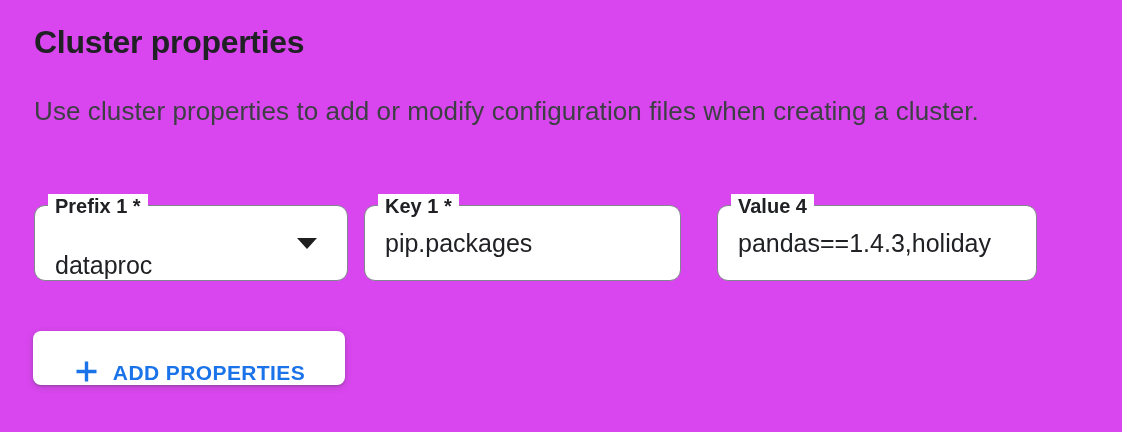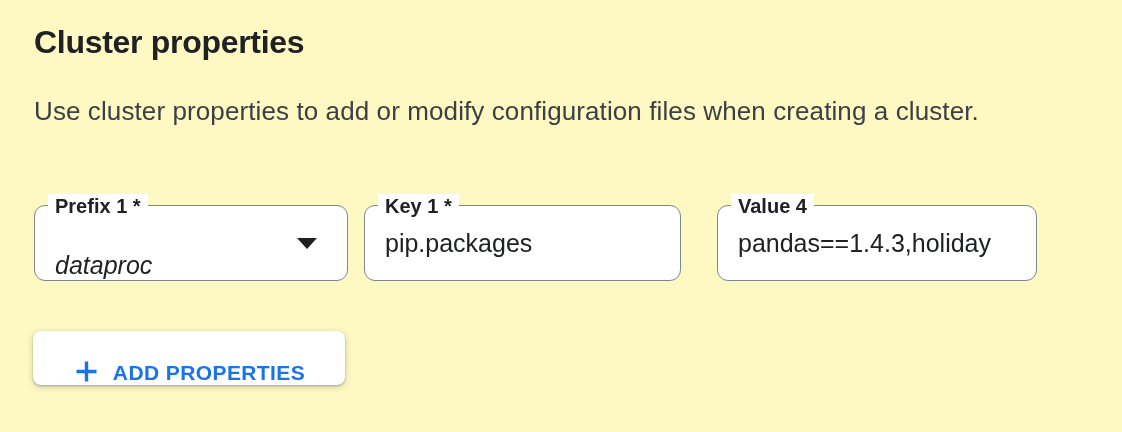--- a/index.html
+++ b/index.html
@@ -5,21 +5,21 @@
   * { margin: 0; padding: 0; box-sizing: border-box; }
   html, body { background: #ffffff; }
   body {
     font-family: "Liberation Sans", sans-serif;
     color: #202124;
   }
   .page {
     position: relative;
     width: 1122px;
     height: 432px;
-    background: #fef9c3;
+    background: #d946ef;
     overflow: hidden;
   }
   .page-title {
     position: absolute;
     left: 34px;
     top: 24px;
     font-size: 32px;
     font-weight: 700;
     letter-spacing: -0.3px;
     color: #202124;
@@ -61,21 +61,20 @@
     font-weight: 600;
     line-height: 24px;
     color: #202124;
     white-space: nowrap;
   }
   .field-value-text {
     padding-left: 20px;
     font-size: 25px;
     color: #202124;
     white-space: nowrap;
-    font-style: italic;
   }
   .field input {
     width: 100%;
     height: 100%;
     border: none;
     outline: none;
     background: transparent;
     border-radius: 9px;
     padding: 0 2px 0 20px;
     font-family: Liberation Sans, sans-serif;

